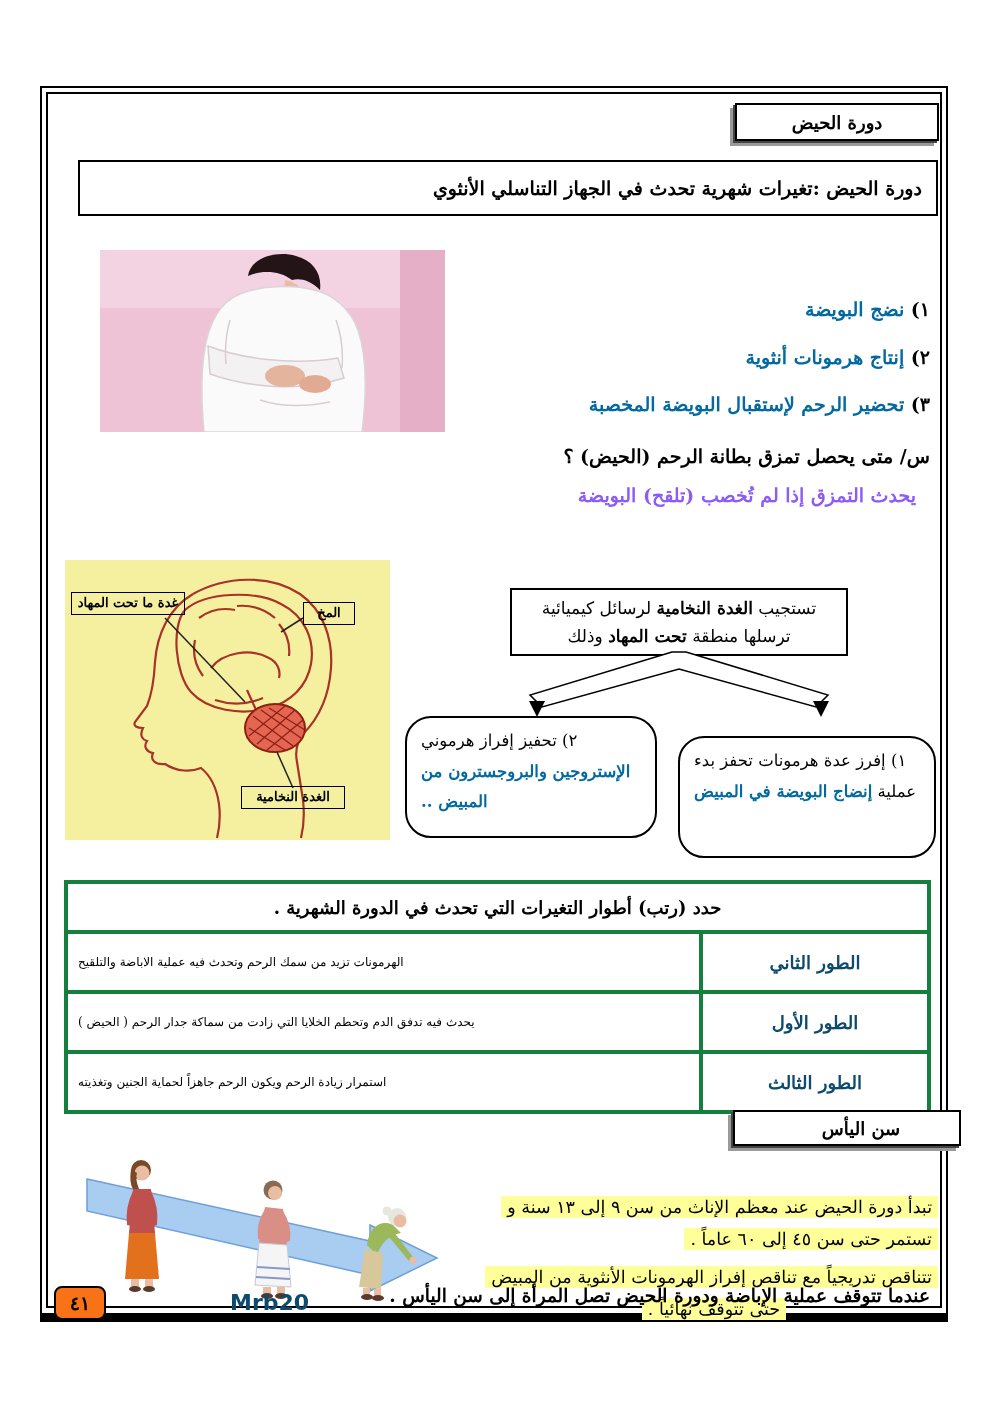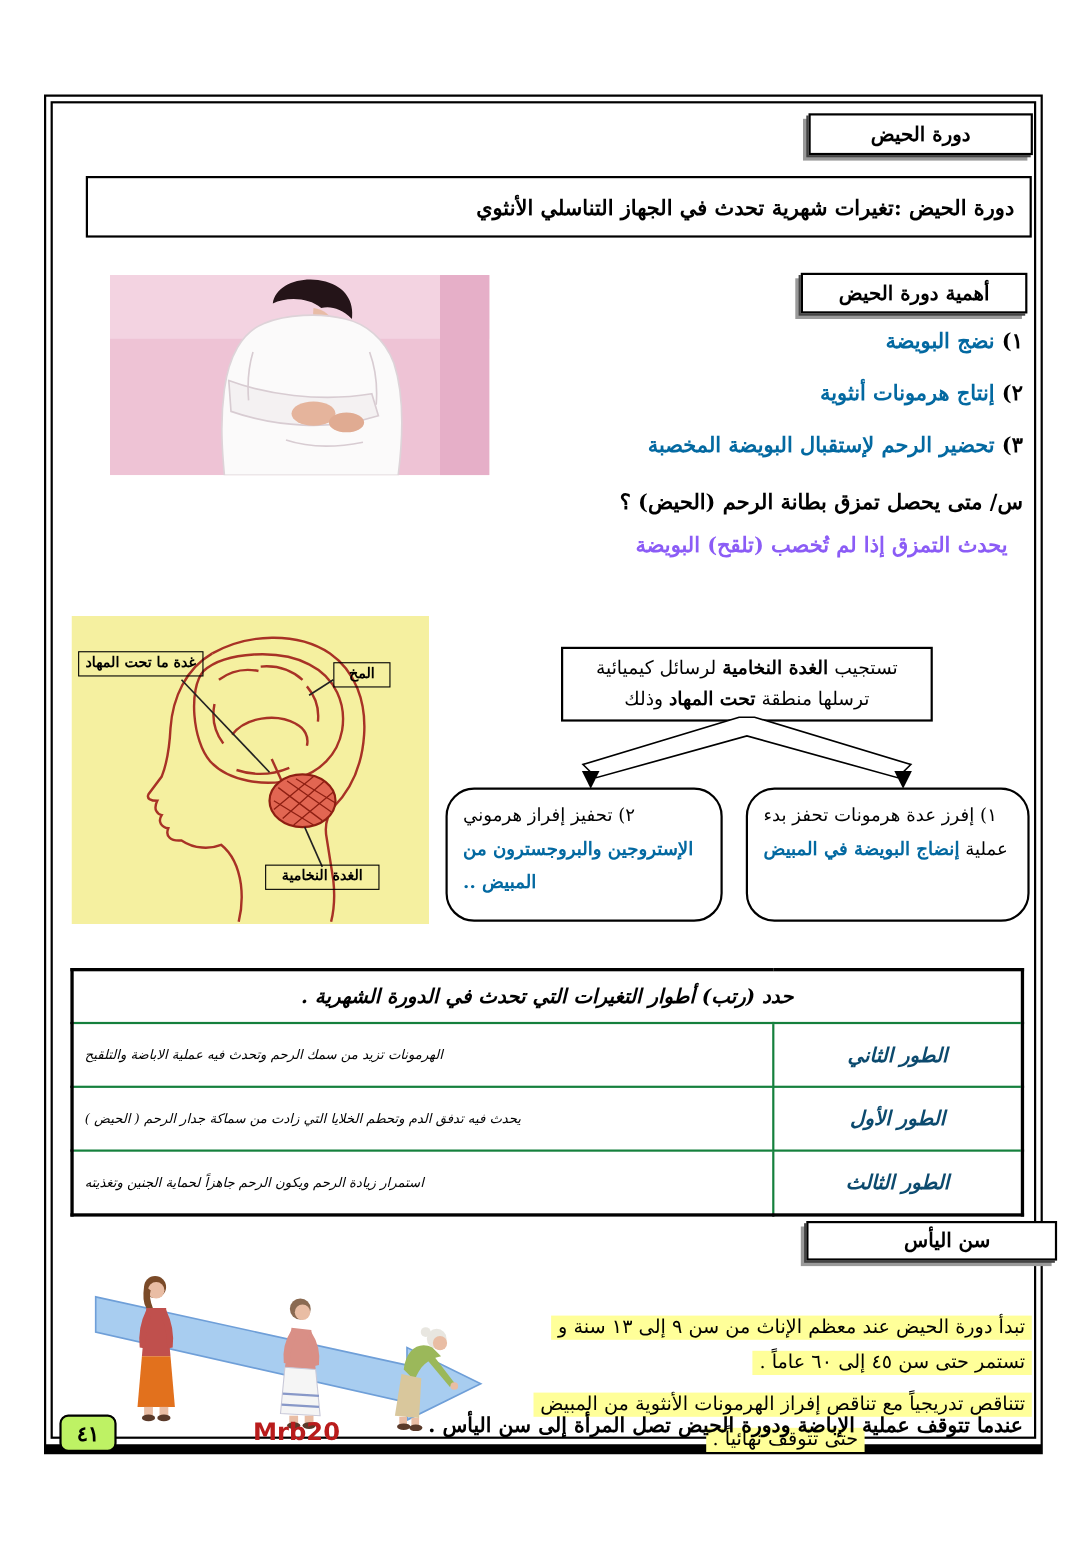--- a/index.html
+++ b/index.html
@@ -35,47 +35,47 @@
   .it1{top:298px}.it2{top:346px}.it3{top:393px}
   .question{position:absolute;right:62px;top:445px;font-size:19px;font-weight:bold;white-space:nowrap;}
   .answer{position:absolute;right:76px;top:484px;font-size:19px;font-weight:bold;color:#8b5cf6;white-space:nowrap;}
 
   .endo-main{position:absolute;left:510px;top:588px;width:338px;min-height:62px;box-sizing:border-box;
              border:2px solid #000;background:#fff;text-align:center;font-size:17px;line-height:1.65;
              padding:4px 8px;}
   .branch{position:absolute;top:716px;height:122px;box-sizing:border-box;border:2.5px solid #000;
           border-radius:26px;background:#fff;text-align:left;font-size:16.5px;line-height:1.85;
           padding:8px 14px 0;}
-  .branch-right{left:678px;width:258px;}
+  .branch-right{left:678px;width:258px;margin-top:20px;}
   .branch-left{left:405px;width:252px;}
   .branch .red{font-weight:bold;}
 
   .dlabel{position:absolute;border:1.5px solid #000;font-size:13px;font-weight:bold;text-align:center;
           line-height:1.45;padding:1px 4px;box-sizing:border-box;background:transparent;}
   .l-hypo{left:71px;top:592px;width:114px;}
   .l-brain{left:303px;top:602px;width:52px;}
   .l-pit{left:241px;top:786px;width:104px;}
 
   .ptable{position:absolute;left:64px;top:880px;width:867px;border-collapse:collapse;background:#fff;
           border:3px solid #000;}
-  .ptable td{border:2px solid #15803d;font-style:italic;}
+  .ptable td{border:4px solid #15803d;}
   .thead{height:44px;text-align:center;font-weight:bold;font-size:18px;}
   .phase{width:222px;height:54px;text-align:center;color:#0c4a6e;font-weight:bold;font-size:18px;}
   .desc{padding:0 10px;font-size:12px;text-align:left;}
 
   .note{position:absolute;font-size:17.5px;line-height:1.8;text-align:right;margin-top:40px;}
   .note .hl{background:#ffff99;padding:1px 6px;-webkit-box-decoration-break:clone;box-decoration-break:clone;}
   .note1{left:480px;top:1152px;width:458px;}
   .note2{left:490px;top:1222px;width:448px;text-align:center;}
   .conclusion{position:absolute;right:62px;top:1285px;font-size:18.5px;font-weight:bold;white-space:nowrap;}
 
   .pagenum{position:absolute;left:54px;top:1286px;width:52px;height:34px;box-sizing:border-box;
-           border:2px solid #000;border-radius:8px;background:#bef264;display:flex;align-items:center;
+           border:2px solid #000;border-radius:8px;background:#f97316;display:flex;align-items:center;
            justify-content:center;font-size:19px;font-weight:bold;z-index:3;}
-  .watermark{position:absolute;left:230px;top:1290px;font-size:22px;color:#b91c1c;font-weight:bold;
+  .watermark{position:absolute;left:230px;top:1290px;font-size:22px;color:#0c4a6e;font-weight:bold;
              font-family:"DejaVu Sans","Liberation Sans",sans-serif;direction:ltr;}
 </style>
 </head>
 <body>
 
 <div class="page">
 
   <div class="frame-outer">
     <div class="frame-inner"></div>
   </div>
@@ -95,23 +95,20 @@
     <rect x="300" width="45" height="182" fill="#e6afc8"></rect>
     <path d="M148,26 C150,8 176,0 196,6 C214,11 222,24 220,40 C210,30 200,28 192,30 C180,20 160,20 148,26 Z" fill="#241418"></path>
     <path d="M185,30 q14,2 18,14 q-2,10 -10,12 q-10,-8 -8,-26 Z" fill="#e8bca6"></path>
     <path d="M140,44 C120,52 108,74 104,104 C100,134 102,160 104,182 L262,182 C266,150 268,110 258,80 C250,58 232,44 214,40 C190,34 160,36 140,44 Z" fill="#fbfafa" stroke="#ddd3d8" stroke-width="1.5"></path>
     <path d="M108,96 C140,108 190,116 238,108 L244,128 C200,142 150,138 110,124 Z" fill="#f4f1f2" stroke="#d8ccd2" stroke-width="1.5"></path>
     <ellipse cx="185" cy="126" rx="20" ry="11" fill="#e5b49c"></ellipse>
     <ellipse cx="215" cy="134" rx="16" ry="9" fill="#e0ab92"></ellipse>
     <path d="M130,70 q-6,20 -4,44 M236,70 q8,22 6,48 M160,150 q30,10 70,2" stroke="#d8ccd2" stroke-width="1.5" fill="none"></path>
   </svg>
 
-  <div class="tbox sec-importance">
-    <span>أهمية دورة الحيض</span>
-  </div>
 
   <div class="imp-item it1">
     <span>١) </span><span class="red">نضج البويضة</span>
   </div>
   <div class="imp-item it2">
     <span>٢) </span><span class="red">إنتاج هرمونات أنثوية</span>
   </div>
   <div class="imp-item it3">
     <span>٣) </span><span class="red">تحضير الرحم لإستقبال البويضة المخصبة</span>
   </div>

